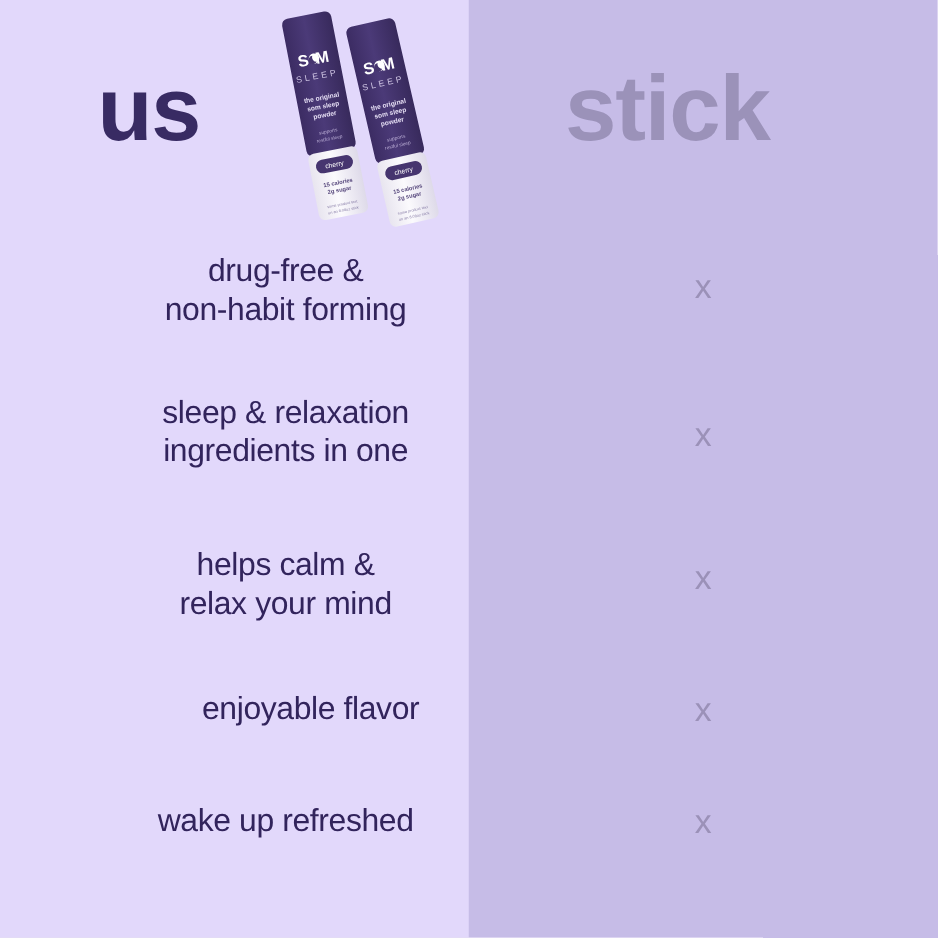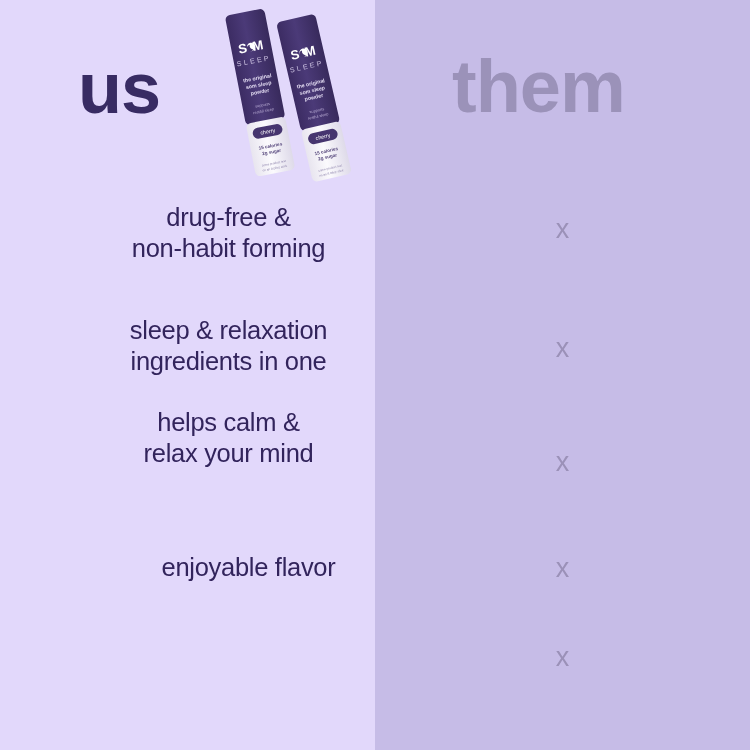--- a/index.html
+++ b/index.html
@@ -97,21 +97,21 @@
 </style>
 </head>
 <body>
 
 <div id="comparison-root">
 
   <div class="col-left-bg"></div>
   <div class="col-right-bg"></div>
 
   <div class="header-us">us</div>
-  <div class="header-them">them</div>
+  <div class="header-them">stick</div>
 
   <div class="product-shot">
     <svg viewBox="0 0 140 180" xmlns="http://www.w3.org/2000/svg">
       <defs>
         <linearGradient id="pg" x1="0" y1="0" x2="1" y2="0">
           <stop offset="0%" stop-color="#3c2c63"></stop>
           <stop offset="45%" stop-color="#4b3a78"></stop>
           <stop offset="100%" stop-color="#382a5c"></stop>
         </linearGradient>
         <linearGradient id="wg" x1="0" y1="0" x2="1" y2="0">
@@ -175,32 +175,35 @@
   </div>
 
   <div class="feature-row" style="top:315px;">
     <div class="feature-label">sleep &amp; relaxation
 ingredients in one</div>
   </div>
   <div class="cross-cell" style="top:335px;">
     <span class="cross-mark">x</span>
   </div>
 
-  <div class="feature-row" style="top:407px;">
+  <div class="feature-row" style="top:437px;">
     <div class="feature-label">helps calm &amp;
 relax your mind</div>
   </div>
   <div class="cross-cell" style="top:449px;">
     <span class="cross-mark">x</span>
   </div>
 
   <div class="feature-row" style="top:552px;padding-left:40px;">
     <div class="feature-label">enjoyable flavor</div>
   </div>
   <div class="cross-cell" style="top:555px;">
     <span class="cross-mark">x</span>
   </div>
 
+  <div class="feature-row" style="top:642px;">
+    <div class="feature-label">wake up refreshed</div>
+  </div>
   <div class="cross-cell" style="top:644px;">
     <span class="cross-mark">x</span>
   </div>
 
 </div>
 
 </body></html>

